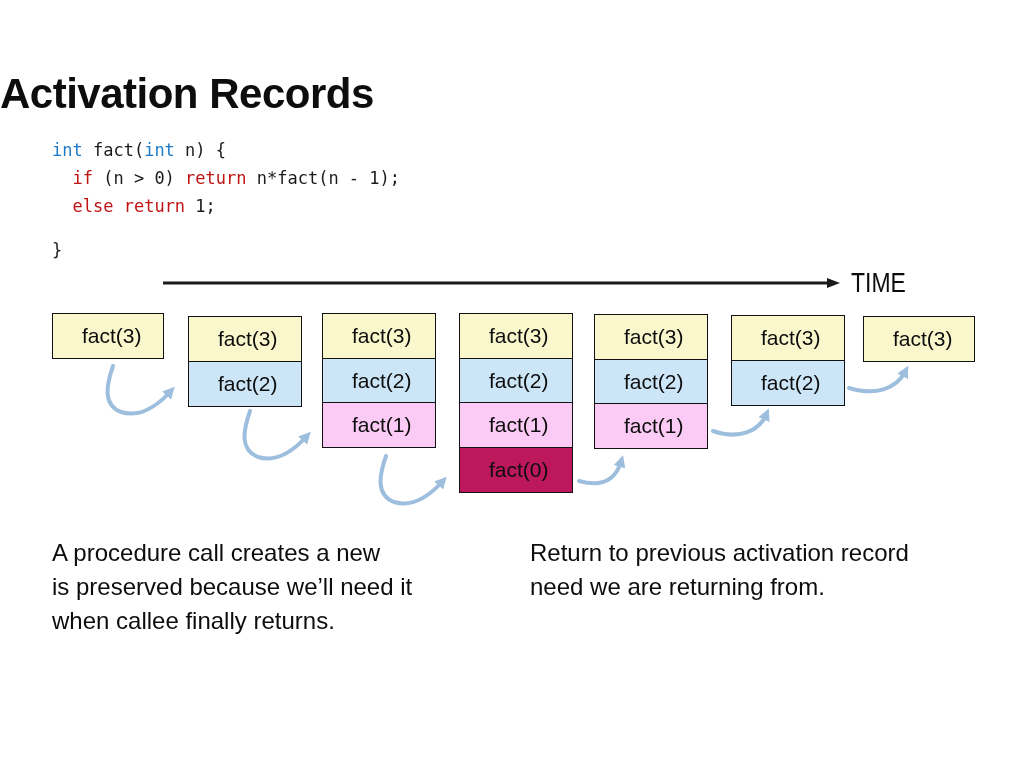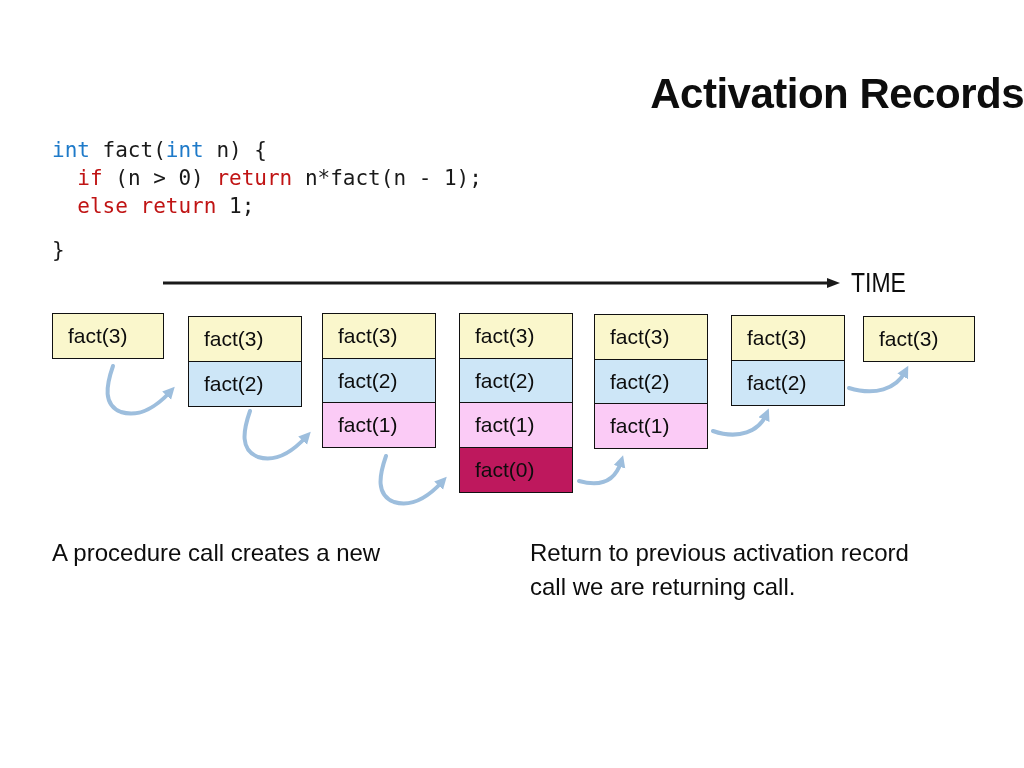--- a/index.html
+++ b/index.html
@@ -1,47 +1,47 @@
 <!DOCTYPE html>
 <html style="--c-frame_yellow: #FAF7CC; --c-frame_blue: #CDE6F7; --c-frame_pink: #FBCBF6; --c-frame_salmon: #FBCAC1; --c-arrow: #9DBEDD; --c-timeline: #1A1A1A; --c-code_type: #1E7AC9; --c-code_keyword: #C01414;"><head>
 <meta charset="utf-8">
 <style>
   html,body{margin:0;padding:0;background:#fff;}
   .slide{position:relative;width:1024px;height:768px;background:#ffffff;overflow:hidden;
          font-family:"Liberation Sans",sans-serif;color:#111;}
 
   
-  .title{position:absolute;top:42px;left:0;width:100%;text-align:right;
+  .title{position:absolute;top:42px;left:0;width:100%;text-align:left;
          font-size:42px;font-weight:bold;letter-spacing:-0.5px;color:#0d0d0d;}
 
   
   .code{position:absolute;left:52px;top:136px;margin:0;
         font-family:"DejaVu Sans Mono","Liberation Mono",monospace;
-        font-size:21px;line-height:28px;white-space:pre;}
+        font-size:17px;line-height:28px;white-space:pre;}
   .code-line{white-space:pre;}
   .code-line:last-child{margin-top:16px;}
   .tok-plain{color:#1a1a1a;}
   .tok-type{color:var(--c-code_type);}
   .tok-keyword{color:var(--c-code_keyword);}
 
   
   .time-label{position:absolute;left:851px;top:267px;font-size:28px;color:#0d0d0d;
               transform:scaleX(0.82);transform-origin:left center;letter-spacing:0px;}
 
   
   .stack{position:absolute;width:114px;}
   .stack-1{left:52px;top:313px;width:112px;}
   .stack-2{left:188px;top:316px;}
   .stack-3{left:322px;top:313px;}
   .stack-4{left:459px;top:313px;}
   .stack-5{left:594px;top:314px;}
   .stack-6{left:731px;top:315px;}
   .stack-7{left:863px;top:316px;width:112px;}
   .frame{box-sizing:border-box;height:46px;border:1.5px solid #111;margin-top:-1.5px;
-         display:flex;align-items:center;padding-left:15px;
+         display:flex;align-items:center;padding-left:29px;
          font-size:21px;color:#0d0d0d;}
   .frame:first-child{margin-top:0;}
 
   
   .arrows{position:absolute;left:0;top:0;width:1024px;height:768px;pointer-events:none;}
   .flow{stroke:var(--c-arrow);stroke-width:4;fill:none;stroke-linecap:round;}
   .flow-head{fill:var(--c-arrow);}
   .timeline{stroke:var(--c-timeline);stroke-width:3;}
   .timeline-head{fill:var(--c-timeline);}
 
@@ -108,20 +108,22 @@
     <path class="flow" d="M113,366 C106,386 103,405 121,412 C140,418 158,405 170,392" marker-end="url(#flowHead)"></path>
     <path class="flow" d="M250,411 C243,431 240,450 258,457 C277,463 294,450 306,437" marker-end="url(#flowHead)"></path>
     <path class="flow" d="M386,456 C379,476 376,495 394,502 C413,508 430,495 442,482" marker-end="url(#flowHead)"></path>
     <path class="flow" d="M579,481 C604,488 616,478 621,462" marker-end="url(#flowHead)"></path>
     <path class="flow" d="M713,431 C739,440 759,431 766,415" marker-end="url(#flowHead)"></path>
     <path class="flow" d="M849,388 C875,396 896,389 905,372" marker-end="url(#flowHead)"></path>
   </svg>
 
   <div class="para para-left">
     <div class="para-line">A procedure call creates a new</div>
+    <div class="para-line">is preserved because we’ll need it</div>
+    <div class="para-line">when callee finally returns.</div>
   </div>
 
   <div class="para para-right">
     <div class="para-line">Return to previous activation record</div>
-    <div class="para-line">call we are returning call.</div>
+    <div class="para-line">need we are returning from.</div>
   </div>
 
 </div>
 
 </body></html>

